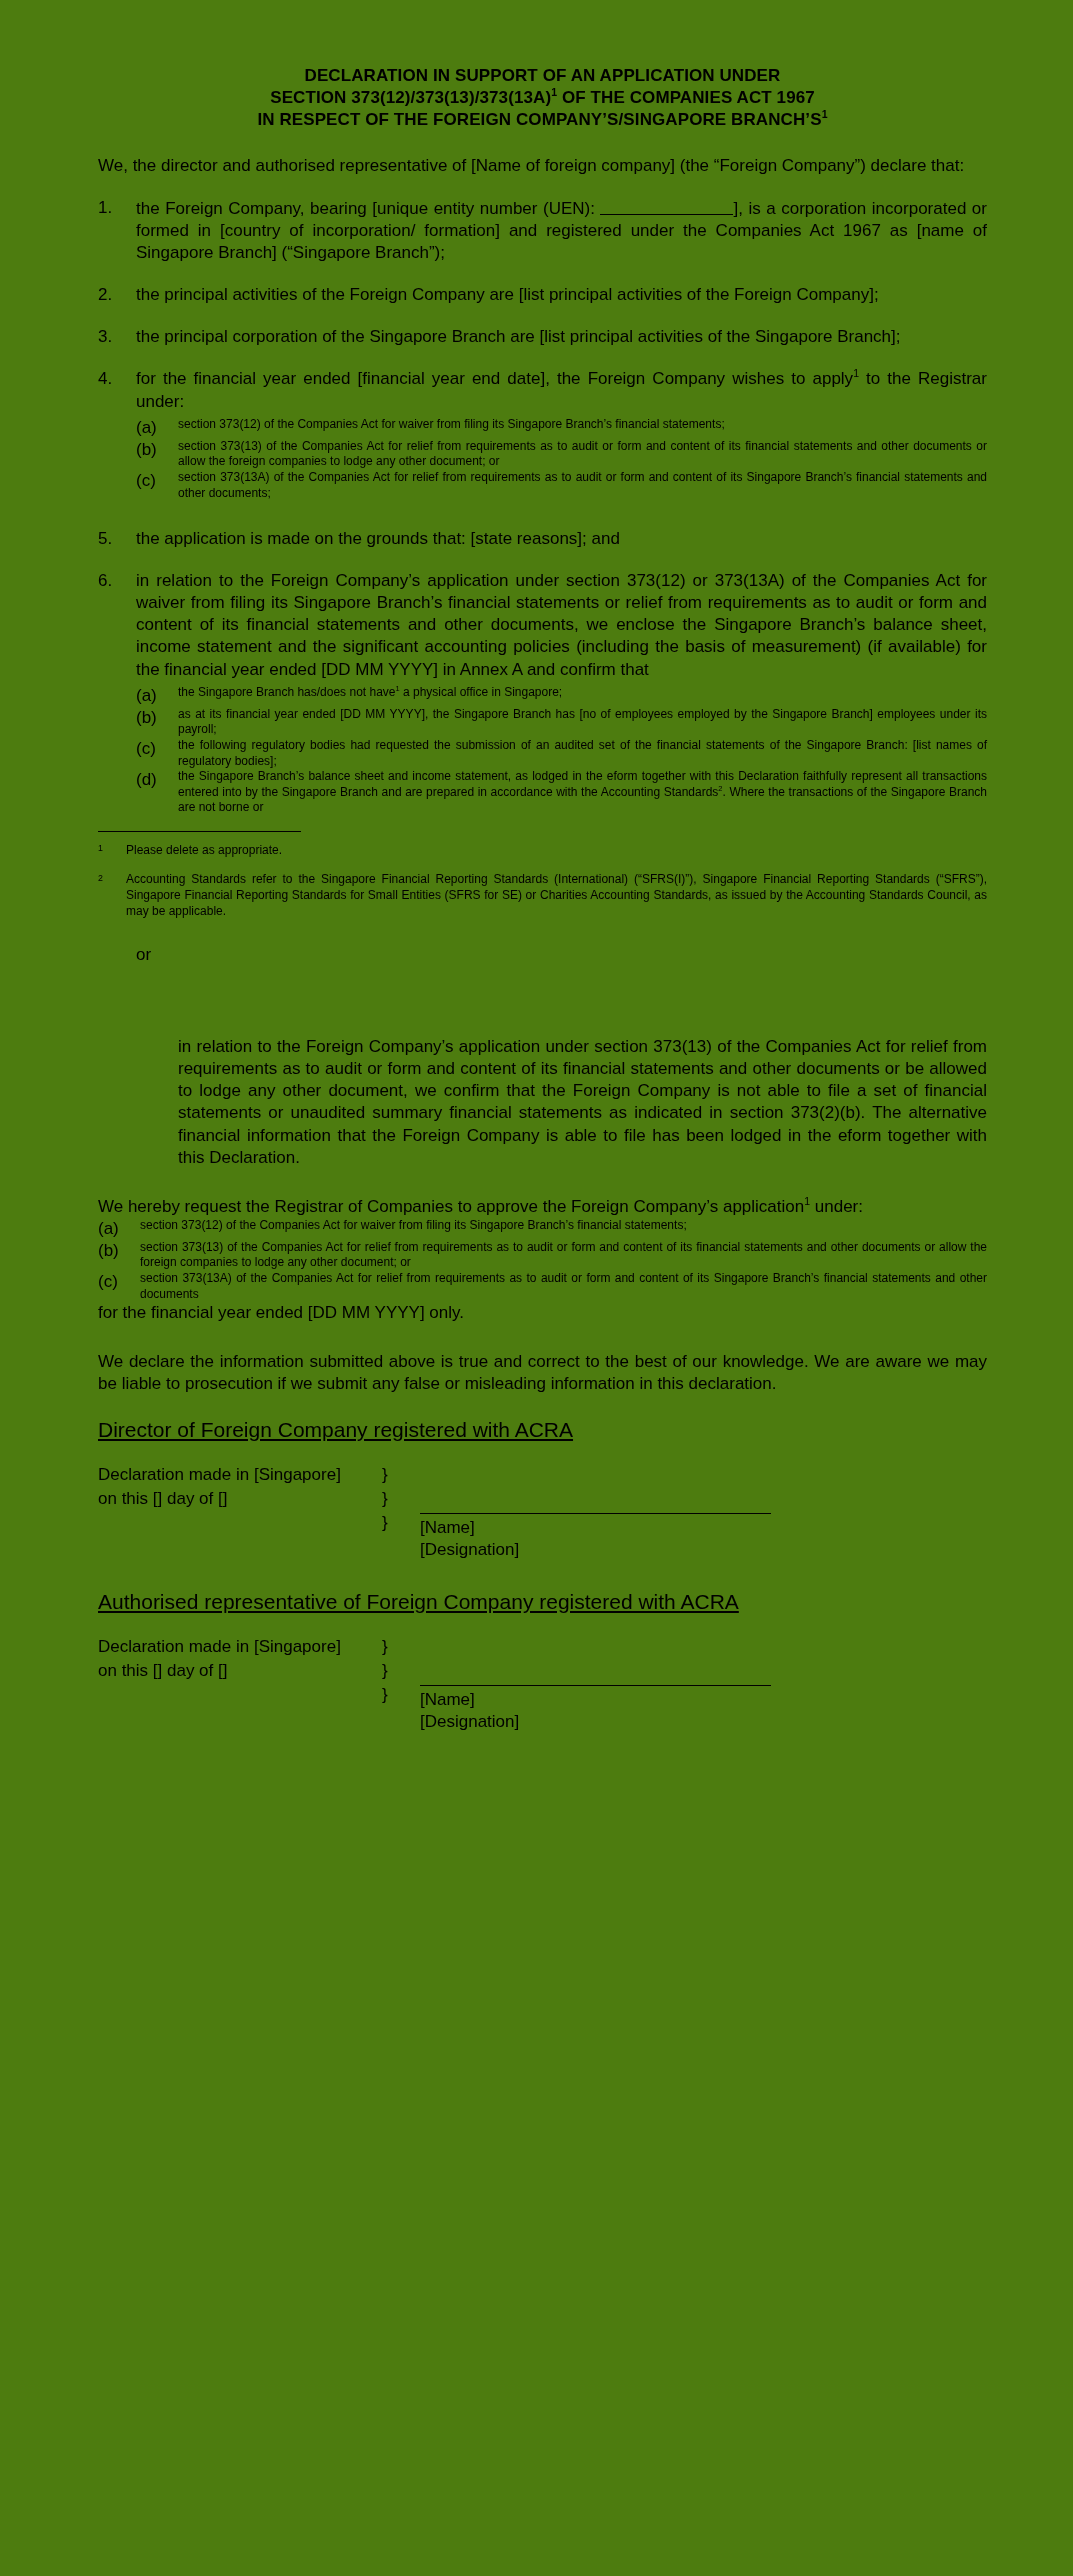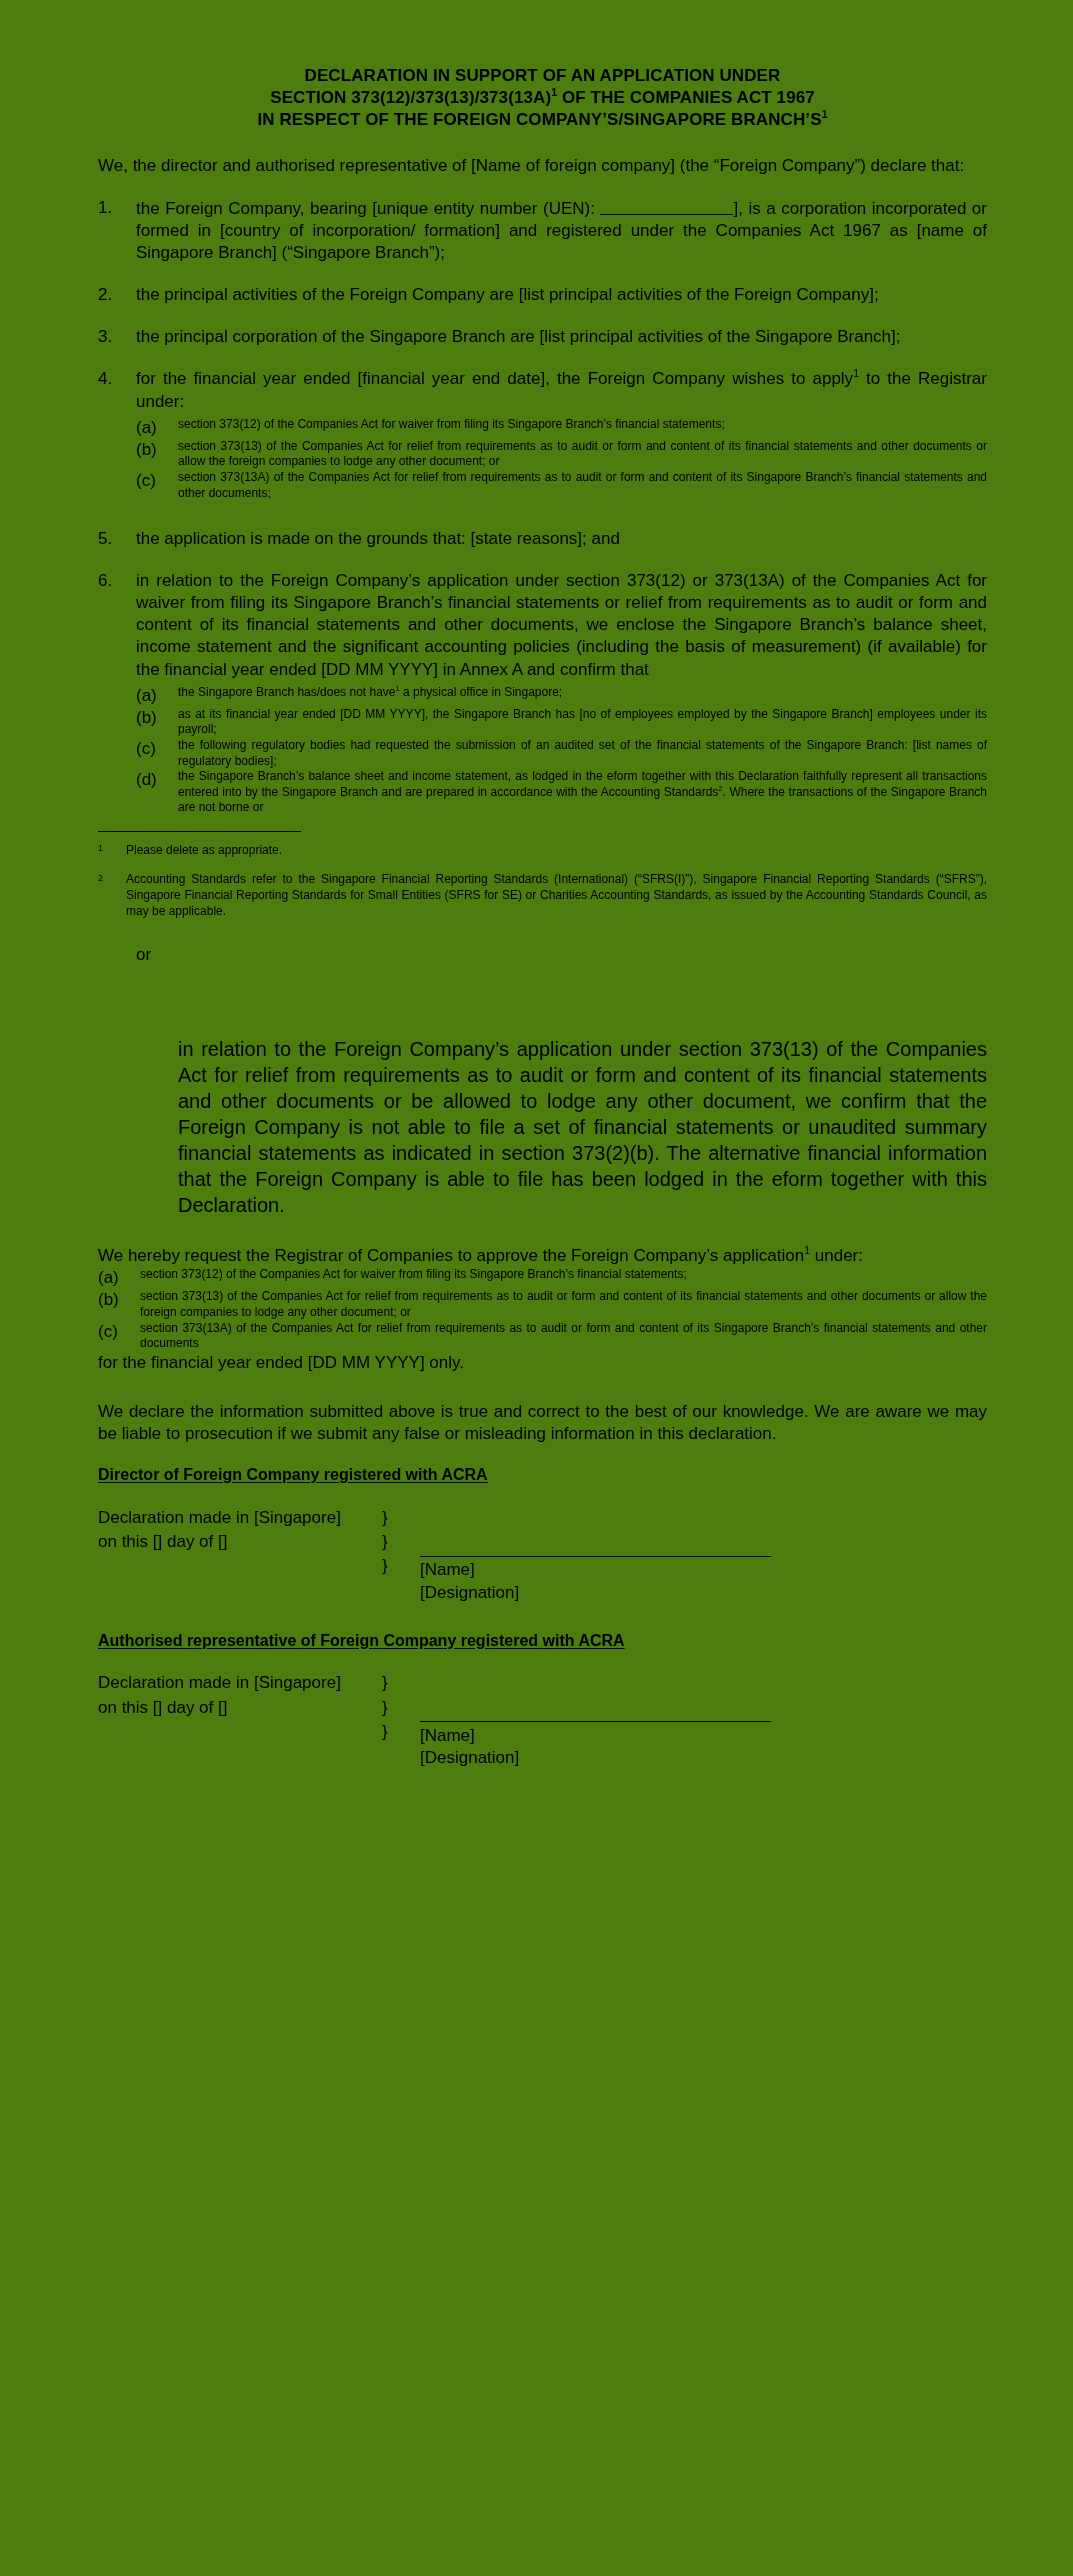--- a/index.html
+++ b/index.html
@@ -119,32 +119,31 @@
     text-align: justify;
   }
   .or-line {
     padding-left: 38px;
     font-size: 17px;
     line-height: 1.30;
     margin: 24px 0 0 0;
   }
   .indent-block {
     padding-left: 80px;
-    font-size: 20px;
+    font-size: 17px;
     line-height: 1.30;
     text-align: justify;
   }
 
   .heading-underline {
     display: inline-block;
-    font-size: 16px;
+    font-size: 21px;
     line-height: 1.30;
     text-decoration: underline;
     text-underline-offset: 2px;
-    font-weight: bold;
   }
 
   
   .sig-block {
     display: flex;
     align-items: flex-start;
     margin-top: 20px;
   }
   .sig-left {
     flex: 0 0 284px;

